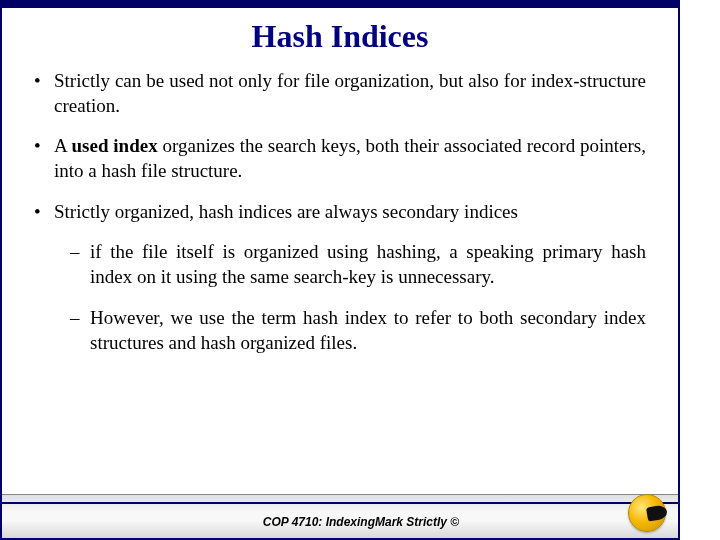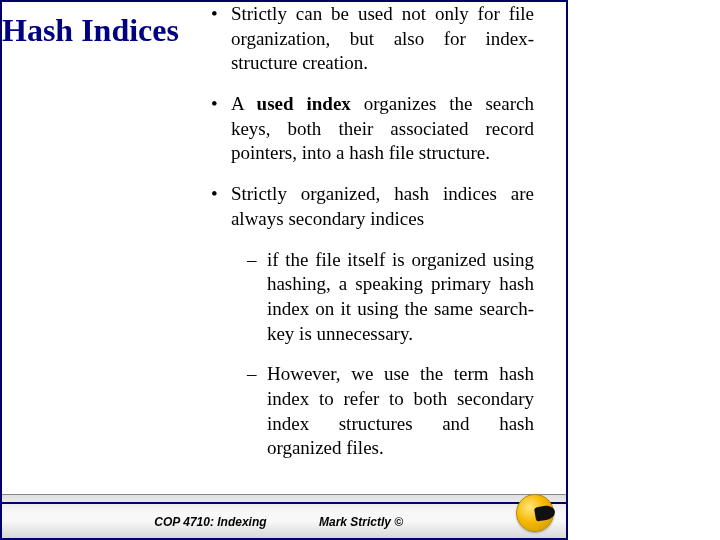--- a/index.html
+++ b/index.html
@@ -5,26 +5,26 @@
   * { margin: 0; padding: 0; box-sizing: border-box; }
   body {
     width: 720px;
     height: 540px;
     background: #fff;
     font-family: Georgia, 'Times New Roman', serif;
     position: relative;
     overflow: hidden;
   }
   .slide {
-    width: 568px;
+    width: 680px;
     height: 540px;
     border: 2px solid #000066;
     position: relative;
     display: flex;
-    flex-direction: row;
+    flex-direction: column;
   }
   .top-bar {
     height: 6px;
     background: #000066;
   }
   .title {
     font-size: 32px;
     color: #000080;
     text-align: center;
     padding: 10px 0 14px;
@@ -92,21 +92,21 @@
     font-family: Arial, sans-serif;
     font-size: 12px;
     font-weight: bold;
     font-style: italic;
     color: #000;
     padding: 0 30px 0 100px;
     margin-top: 12px;
   }
   .footer-text > div {
     flex: 1;
-    text-align: center;
+    text-align: right;
   }
   .footer-text .pg { text-align: center; flex: 0.8; }
   .footer-text .author { text-align: left; flex: 1; }
   .logo {
     position: absolute;
     right: 10px;
     bottom: 4px;
     width: 40px;
     height: 40px;
   }

